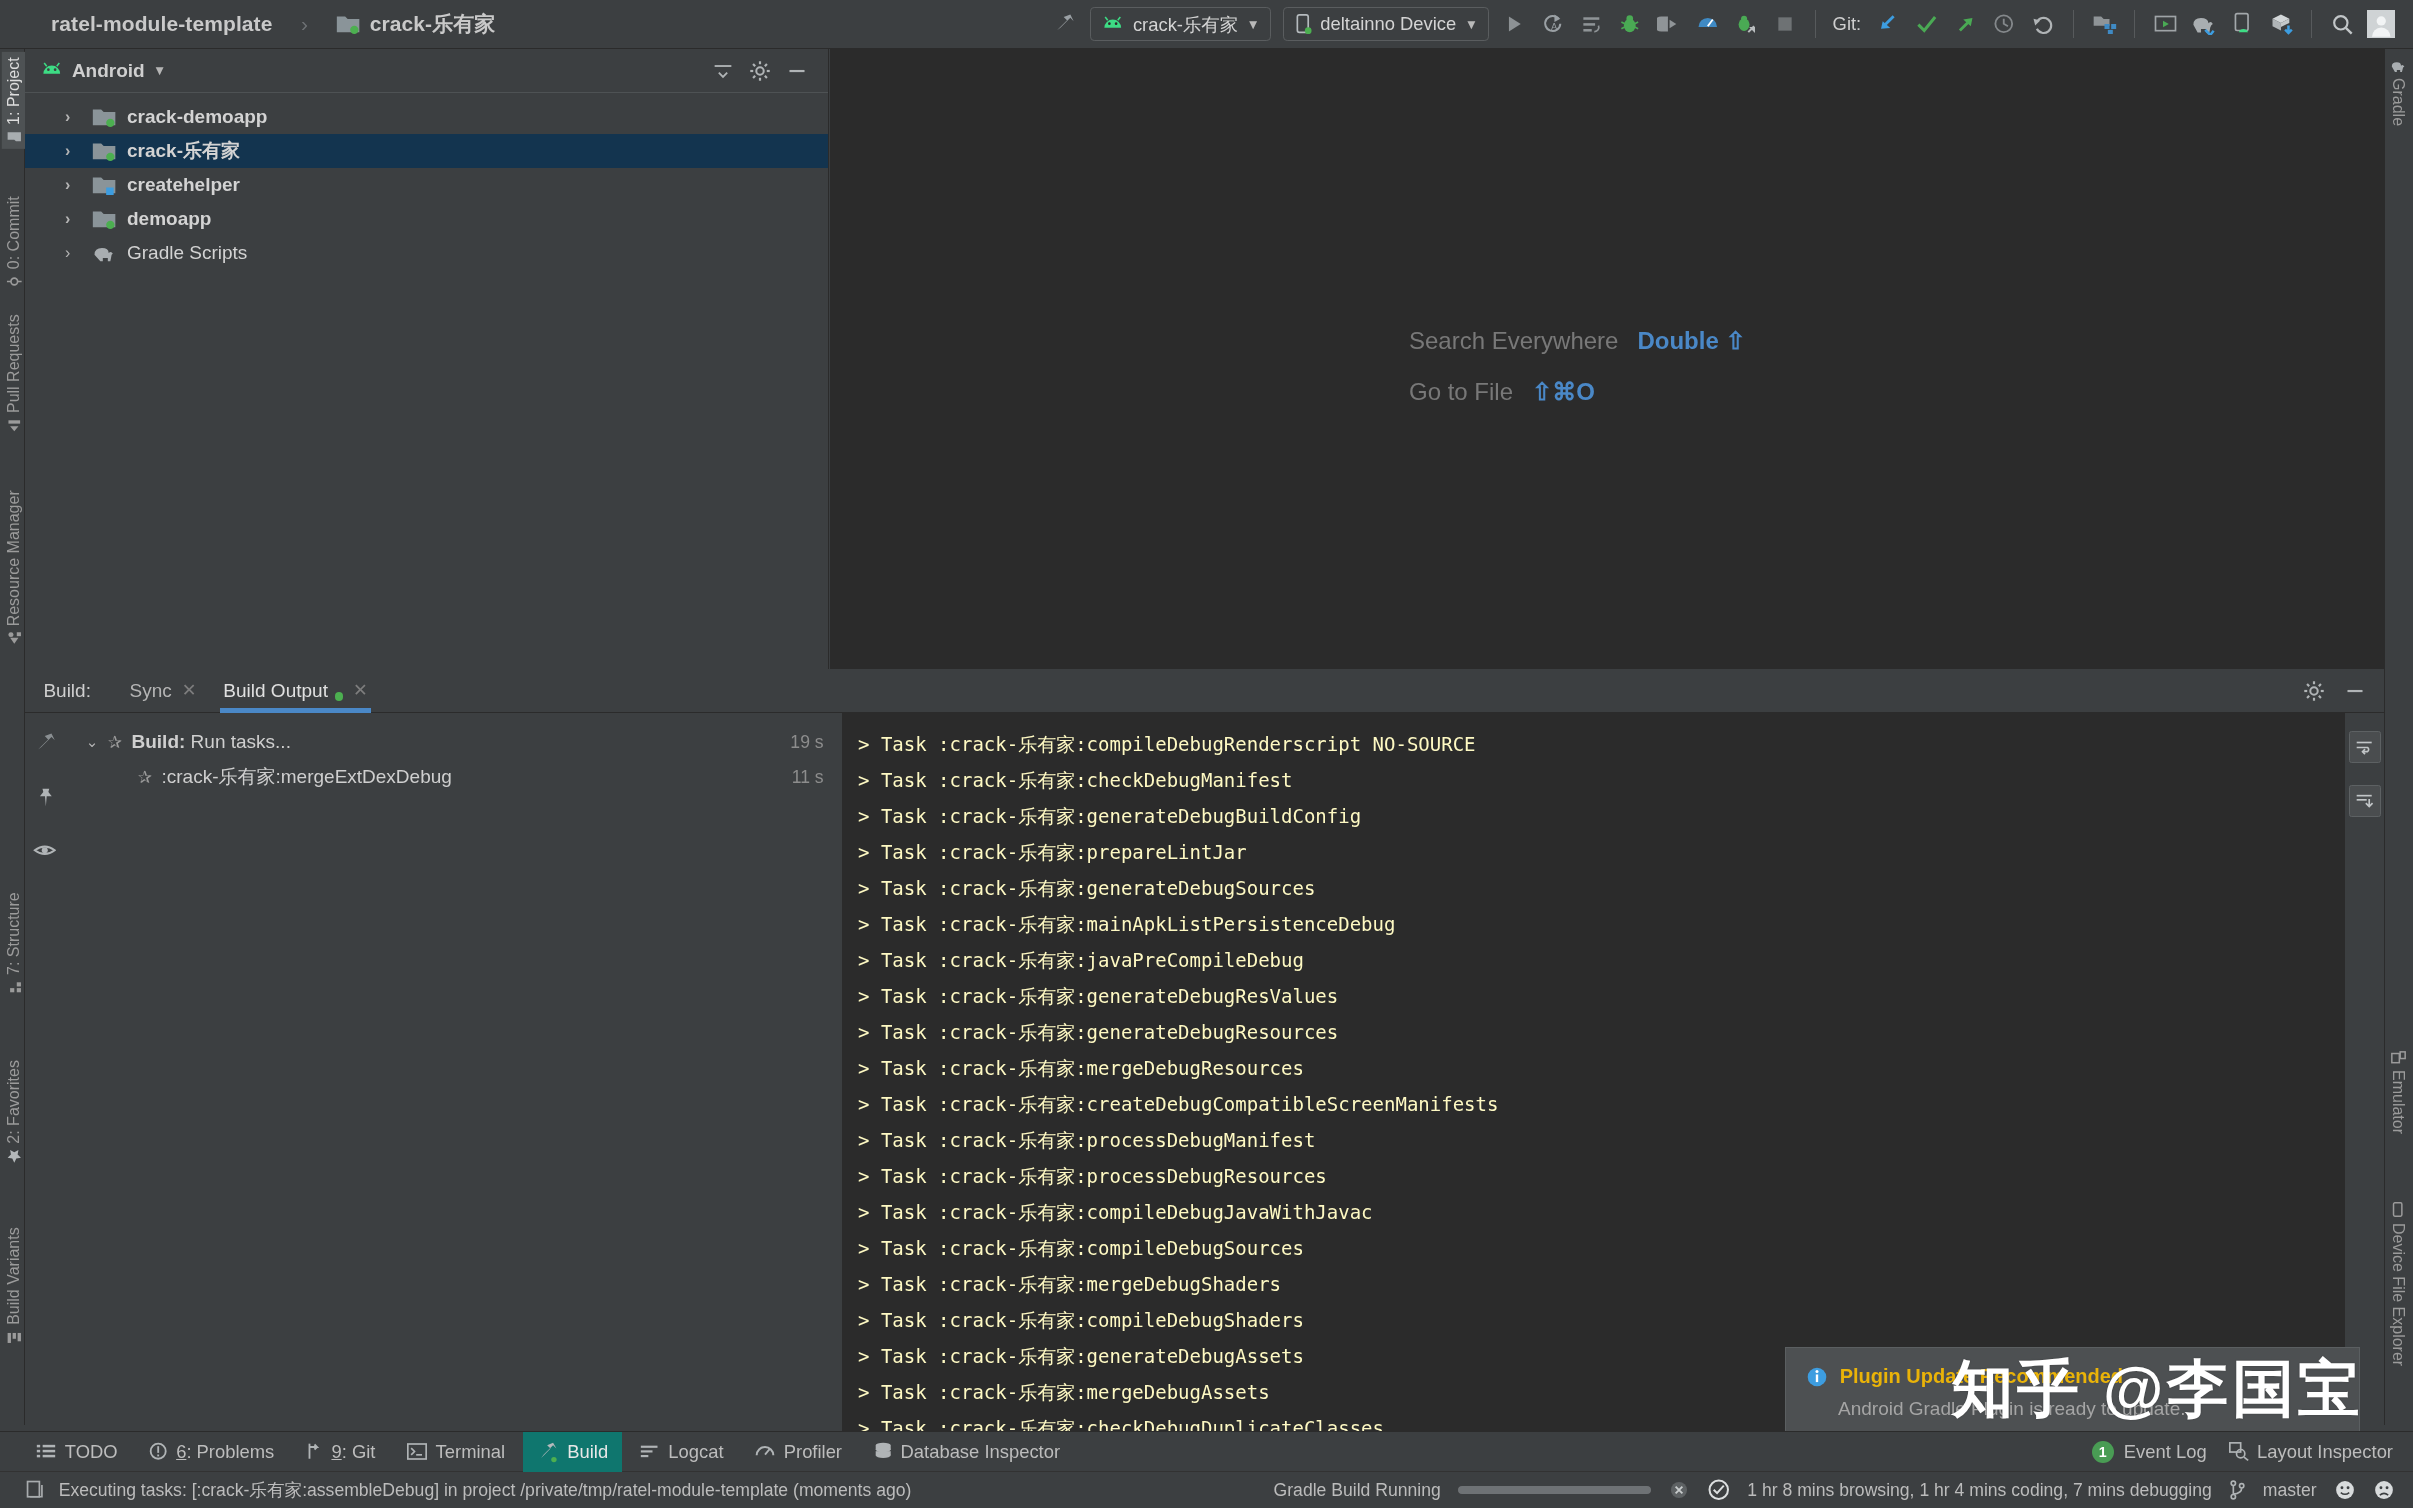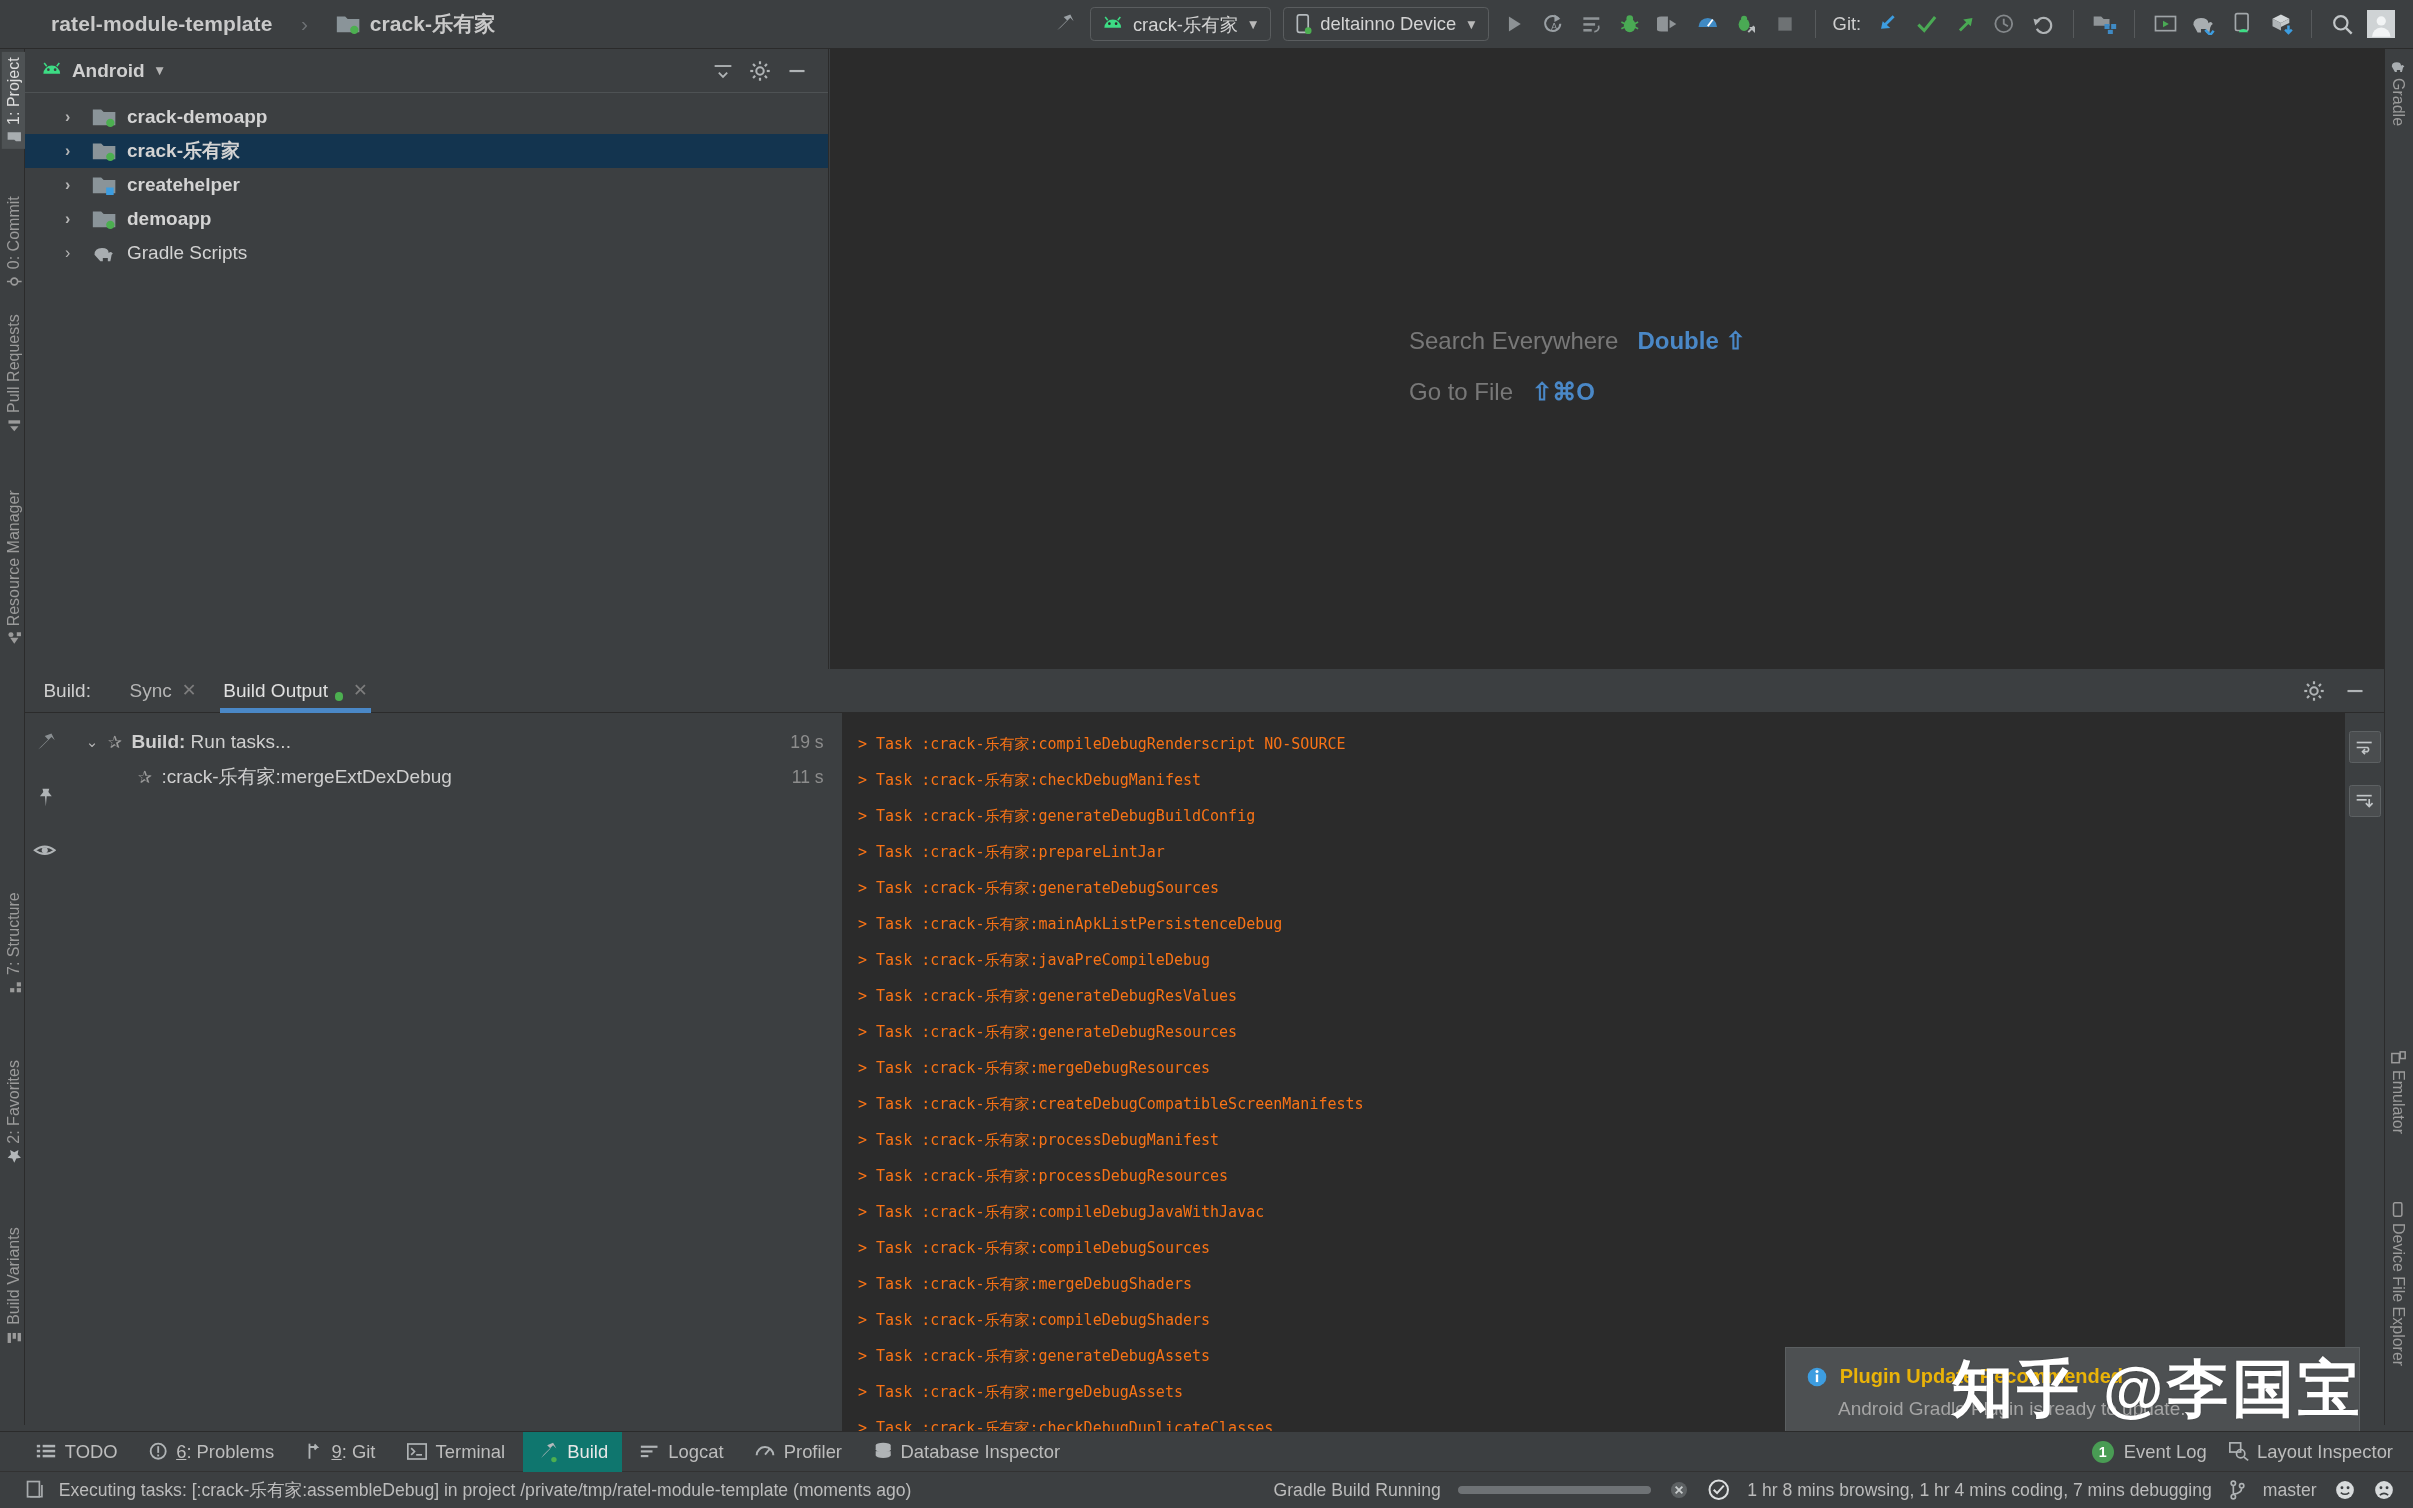--- a/index.html
+++ b/index.html
@@ -154,21 +154,21 @@
   .bt-row .spin { width: 23.5px; text-align: center; color: #9a9a9a; font-size: 17px; }
   .bt-row .dur { margin-left: auto; color: #8d8d8d; font-size: 17.6px; }
   .bt-row b { font-weight: 700; }
 
   .bp-log {
     flex: 1; background: #2b2b2b; position: relative;
     padding: 13.4px 0 0 15px; overflow: hidden;
   }
   .log-line {
     font-family: "DejaVu Sans Mono", monospace;
-    font-size: 15px; color: #f97316; line-height: 36px;
+    font-size: 19px; color: #fef9c3; line-height: 36px;
     white-space: nowrap;
   }
   .bp-logside {
     width: 39px; background: #3c3f41; padding-top: 18.4px;
     display: flex; flex-direction: column; align-items: center; gap: 22px;
   }
   .sq-btn {
     width: 32px; height: 32px; background: #4a4d4f; border: 0.8px solid #5d6163;
     border-radius: 2.5px; display: flex; align-items: center; justify-content: center;
   }

